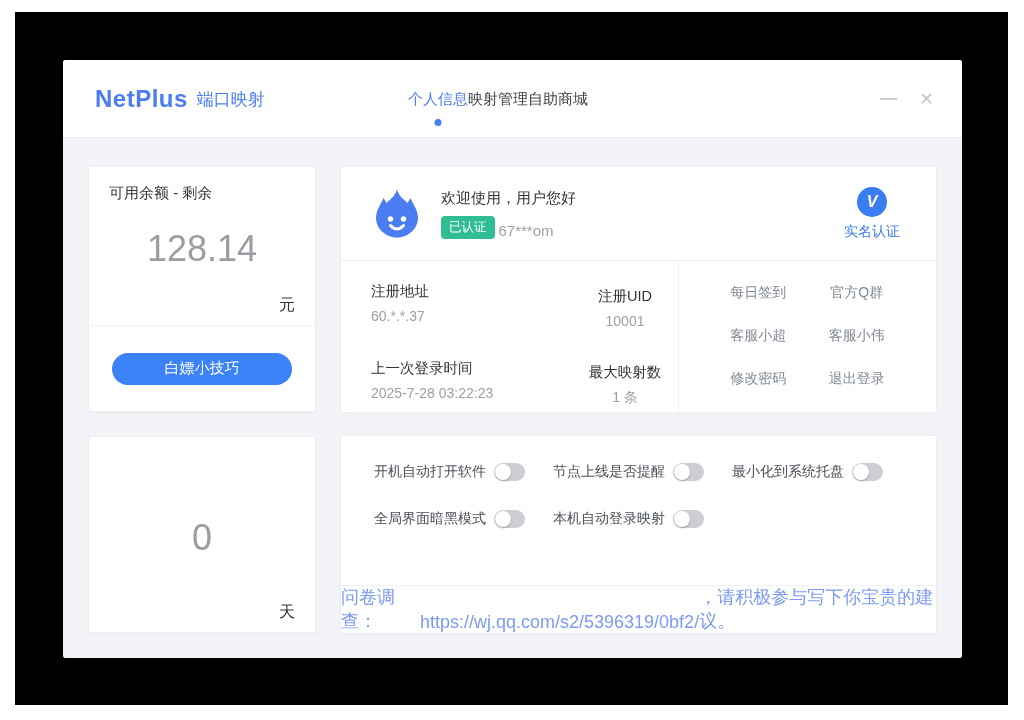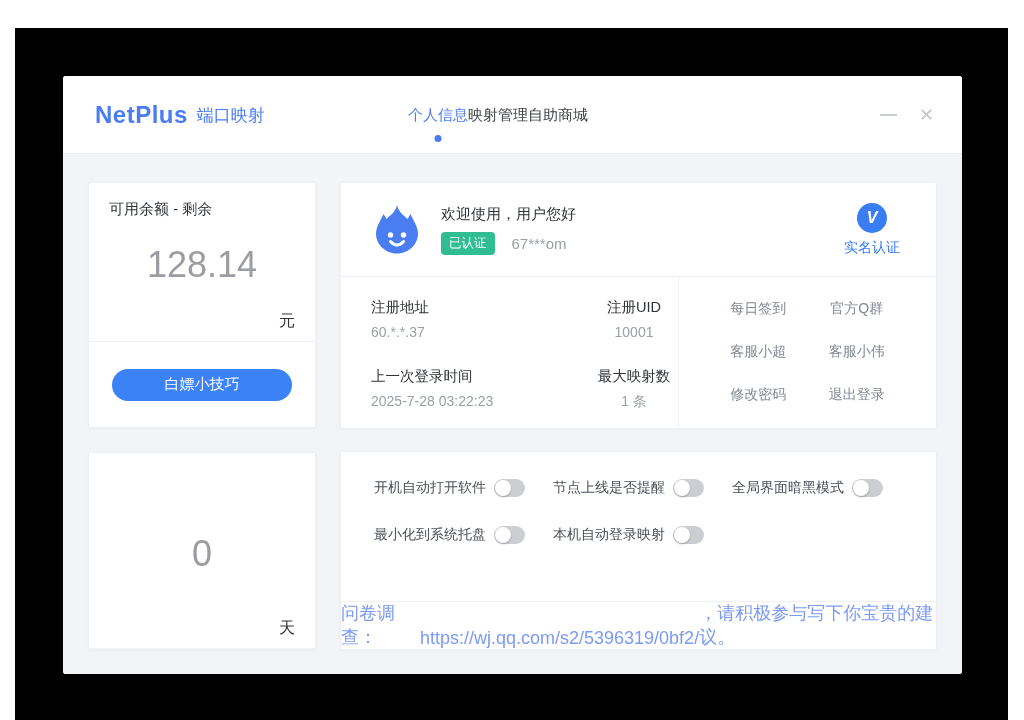--- a/index.html
+++ b/index.html
@@ -1,18 +1,18 @@
 <!DOCTYPE html>
 <html><head>
 <meta charset="utf-8">
 <style>
   * { margin:0; padding:0; box-sizing:border-box; }
   html,body { width:1024px; height:720px; background:#ffffff; overflow:hidden;
               font-family:"Liberation Sans", sans-serif; }
-  .frame { position:absolute; left:15px; top:28px; width:993px; height:693px; background:#000; }
+  .frame { position:absolute; left:15px; top:12px; width:993px; height:693px; background:#000; }
   .window { position:absolute; left:48px; top:48px; width:899px; height:598px;
             background:#fff; border-radius:3px; overflow:hidden; }
 
   
   .header { position:relative; height:78px; background:#fff; border-bottom:1px solid #eceef1; }
   .logo { position:absolute; left:32px; top:0; height:78px; display:flex; align-items:center; }
   .logo .brand { font-size:24px; font-weight:bold; color:#4b7cf3; letter-spacing:0.5px; }
   .logo .suffix { font-size:17px; color:#4b7cf3; margin-left:9px; }
   .tabs { position:absolute; left:345px; top:0; height:78px; display:flex; align-items:center; }
   .tab { position:relative; font-size:15px; color:#3f4347; cursor:pointer; }
@@ -45,35 +45,35 @@
   .expire-label { color:#30343a; }
   .expire-value { color:#9aa0a8; }
 
   
   .profile-card { height:247px; display:flex; flex-direction:column; }
   .profile-top { height:94px; flex:none; display:flex; align-items:center; padding-left:28px;
                  border-bottom:1px solid #f0f1f4; }
   .avatar { width:56px; height:56px; flex:none; }
   .welcome-block { margin-left:16px; display:flex; flex-direction:column; gap:8px; }
   .welcome-line { font-size:15px; color:#30343a; }
-  .badge-line { display:flex; align-items:center; gap:17px; }
+  .badge-line { display:flex; align-items:flex-end; gap:4px; }
   .badge { background:#30bd92; color:#fff; font-size:12.5px; padding:3px 8px; border-radius:4px; }
   .username { font-size:15px; color:#9ba1a8; }
   .verify-block { margin-left:auto; margin-right:36px; display:flex; flex-direction:column;
                   align-items:center; gap:6px; cursor:pointer; }
   .v-circle { width:30px; height:30px; border-radius:50%; background:#3a7cf2; color:#fff;
               display:flex; align-items:center; justify-content:center;
               font-size:16px; font-weight:bold; font-style:italic; }
   .verify-label { font-size:14px; color:#3a7cf2; }
   .profile-bottom { flex:1; display:flex; }
   .info-grid { width:338px; flex:none; border-right:1px solid #f0f1f4;
                padding:21px 12px 0 30px; display:grid; grid-template-columns:200px 108px;
-               row-gap:25px;gap:9px; }
+               row-gap:25px; }
   .info-item { display:flex; flex-direction:column; gap:7px; }
-  .info-item.center { align-items:center; text-align:center; }
+  .info-item.center { align-items:center; text-align:center;justify-content:center; }
   .info-label { font-size:14.5px; color:#2f3338; }
   .info-value { font-size:14px; color:#9aa0a8; }
   .links-grid { flex:1; display:grid; grid-template-columns:1fr 1fr; grid-template-rows:repeat(3,1fr);
                 align-items:center; justify-items:center; padding:10px 30px 12px; }
   .quick-link { font-size:14px; color:#818893; cursor:pointer; }
 
   
   .settings-card { flex:1; display:flex; flex-direction:column; }
   .toggle-grid { flex:1; padding:26px 0 12px 33px; display:grid;
                  grid-template-columns:repeat(3,max-content); column-gap:28px; row-gap:27px;
@@ -189,25 +189,25 @@
           <div class="toggle-grid">
             <div class="toggle-cell">
               <span class="toggle-label">开机自动打开软件</span>
               <span class="toggle"></span>
             </div>
             <div class="toggle-cell">
               <span class="toggle-label">节点上线是否提醒</span>
               <span class="toggle"></span>
             </div>
             <div class="toggle-cell">
+              <span class="toggle-label">最小化到系统托盘</span>
+              <span class="toggle"></span>
+            </div>
+            <div class="toggle-cell">
               <span class="toggle-label">全局界面暗黑模式</span>
-              <span class="toggle"></span>
-            </div>
-            <div class="toggle-cell">
-              <span class="toggle-label">最小化到系统托盘</span>
               <span class="toggle"></span>
             </div>
             <div class="toggle-cell">
               <span class="toggle-label">本机自动登录映射</span>
               <span class="toggle"></span>
             </div>
           </div>
           <div class="survey-row">
             <span>问卷调查：</span>
             <a class="survey-url">https://wj.qq.com/s2/5396319/0bf2/</a>

